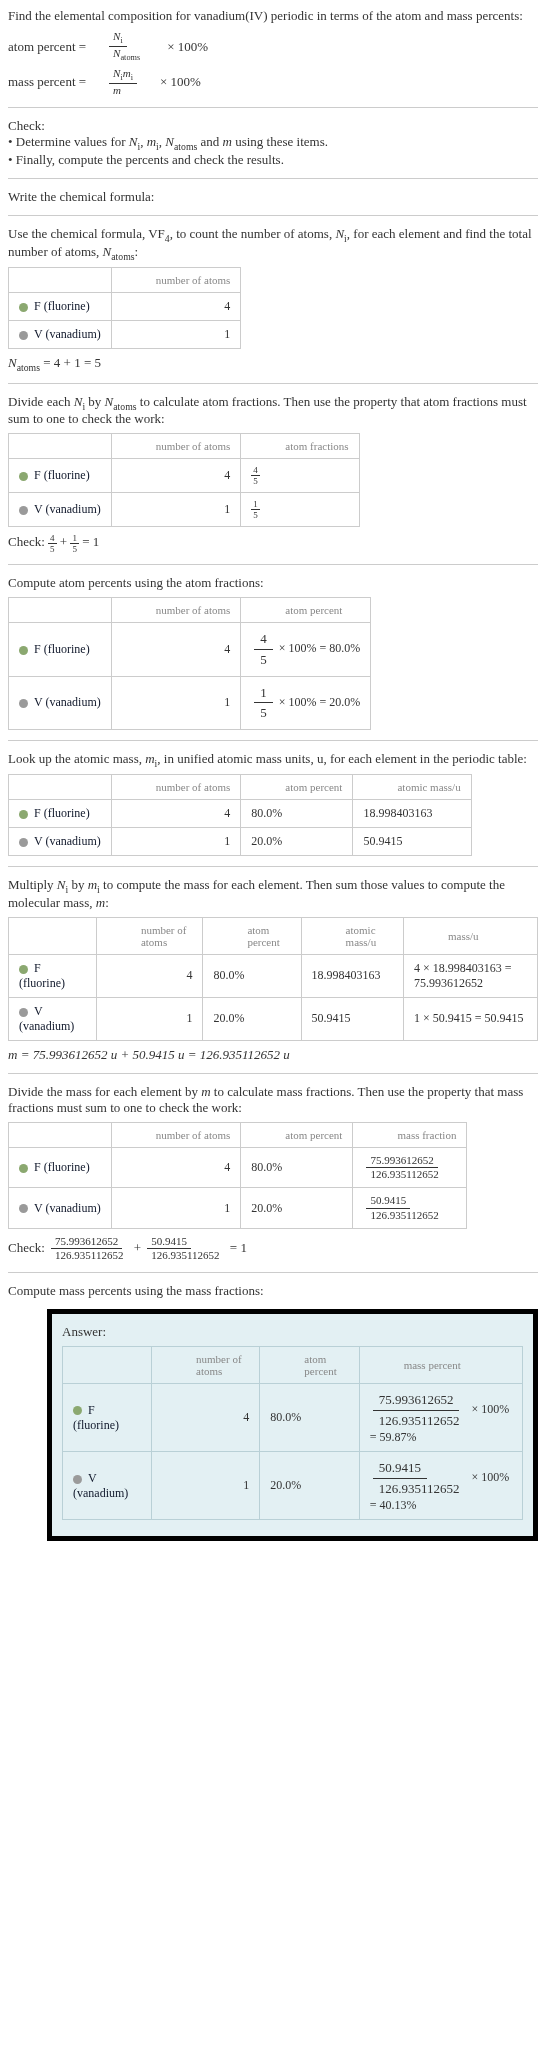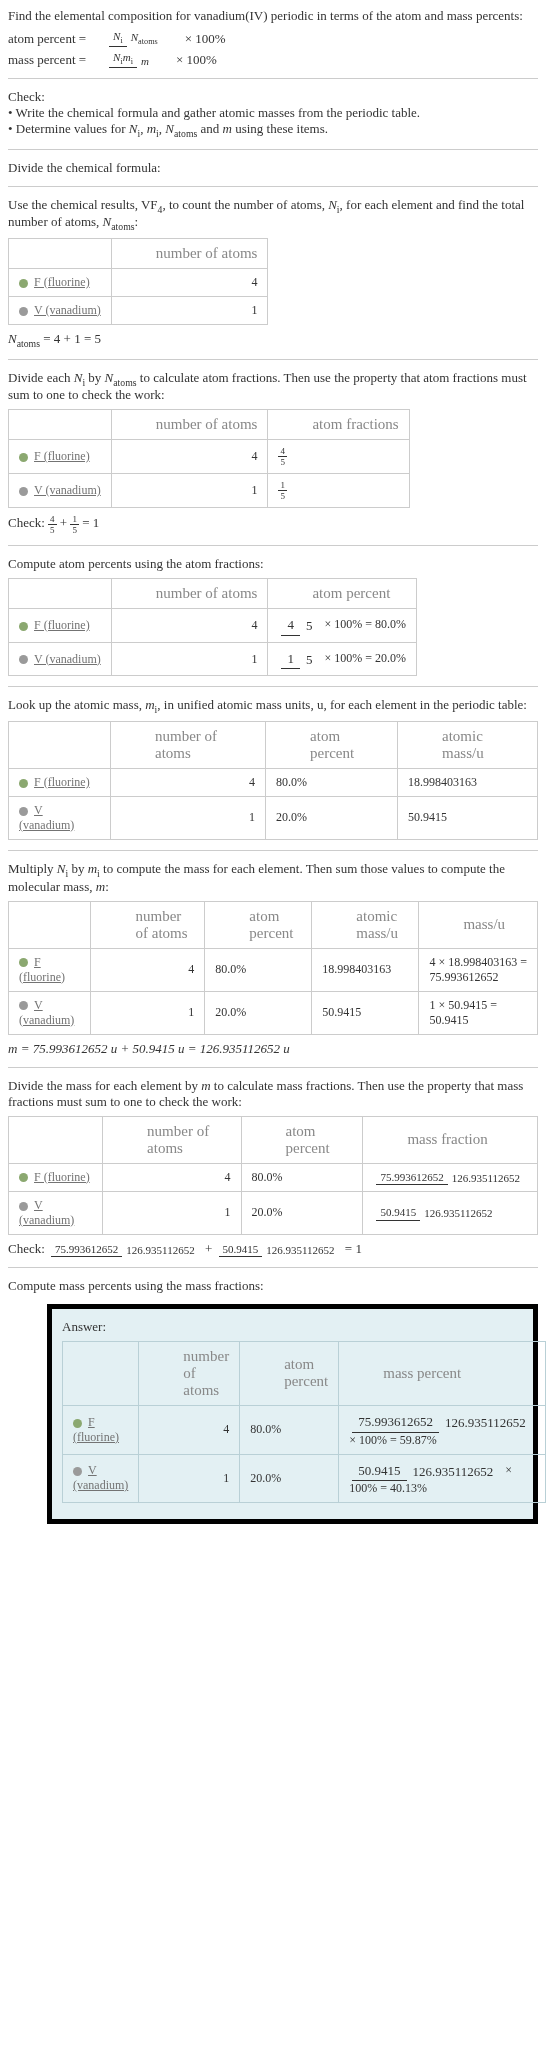--- a/index.html
+++ b/index.html
@@ -13,54 +13,54 @@
 }
 .section { margin-bottom: 6px; }
 hr {
   border: none;
   border-top: 1px solid #ccc;
   margin: 10px 0;
 }
 .formula-line { margin: 4px 0; display: flex; align-items: center; flex-wrap: wrap; gap: 20px; }
 .fraction {
   display: inline-flex;
-  flex-direction: row;
-  align-items: flex-end;
+  flex-direction: column;
+  align-items: flex-start;
   vertical-align: middle;
   margin: 0 3px;
   font-size: 11px;
 }
 .fraction .num { border-bottom: 1px solid #333; padding: 0 4px; line-height: 1.2; white-space: nowrap;}
 .fraction .den { padding: 0 4px; line-height: 1.2; white-space: nowrap;}
 .big-fraction .num, .big-fraction .den { font-size: 13px; padding: 2px 6px;}
 table {
   border-collapse: collapse;
   margin: 6px 0;
 }
 td, th {
   border: 1px solid #ccc;
   padding: 6px 10px;
   text-align: left;
   font-weight: normal;
   font-size: 12px;
   vertical-align: middle;
 }
-th { color: #888; font-size: 15px; padding-left: 44px; }
+th { color: #888; font-size: 11px; padding-left: 44px; }
 td.num-col { text-align: right; }
 .dot {
   display: inline-block;
   width: 9px;
   height: 9px;
   border-radius: 50%;
   margin-right: 6px;
   vertical-align: middle;
 }
 .dot-f { background: #8ba870; }
 .dot-v { background: #9a9a9a; }
-.elem-label { color: #737373; text-decoration: underline; }
+.elem-label { color: #0f172a; }
 .answer-box {
   background: #e3f0f3;
   border: 5px solid #000000;
   padding: 10px;
   margin-top: 10px;
   margin-left: 39px;
 }
 .answer-box table td, .answer-box table th { border-color: #b9d0d6; }
 sub { font-size: 0.75em; }
 .italic { font-style: italic; }
@@ -91,34 +91,34 @@
   <span class="fraction">
     <span class="num"><span class="italic">N</span><sub>i</sub><span class="italic">m</span><sub>i</sub></span>
     <span class="den"><span class="italic">m</span></span>
   </span>
   <span>× 100%</span>
 </div>
 <hr>
 
 <div class="section">
   <div>Check:</div>
-  <div>• Write the chemical formula and gather atomic masses from the periodic table.</div>
   <div>
     <span>• Determine values for </span><span class="italic">N</span><sub>i</sub><span>, </span><span class="italic">m</span><sub>i</sub><span>, </span><span class="italic">N</span><sub>atoms</sub><span> and </span><span class="italic">m</span><span> using these items.</span>
   </div>
-</div>
-<hr>
-
-<div class="section">
-  <div>Divide the chemical formula:</div>
-</div>
-<hr>
-
-<div class="section">
-  <span>Use the chemical results, VF</span><sub>4</sub><span>, to count the number of atoms, </span><span class="italic">N</span><sub>i</sub><span>, for each element and find the total number of atoms, </span><span class="italic">N</span><sub>atoms</sub><span>:</span>
+  <div>• Finally, compute the percents and check the results.</div>
+</div>
+<hr>
+
+<div class="section">
+  <div>Write the chemical formula:</div>
+</div>
+<hr>
+
+<div class="section">
+  <span>Use the chemical formula, VF</span><sub>4</sub><span>, to count the number of atoms, </span><span class="italic">N</span><sub>i</sub><span>, for each element and find the total number of atoms, </span><span class="italic">N</span><sub>atoms</sub><span>:</span>
 </div>
 <table>
   <tbody>
       <tr>
         <th></th>
         <th>number of atoms</th>
       </tr>
   <tr>
         <td><span class="dot dot-f"></span><span class="elem-label">F (fluorine)</span></td>
         <td class="num-col">4</td>

